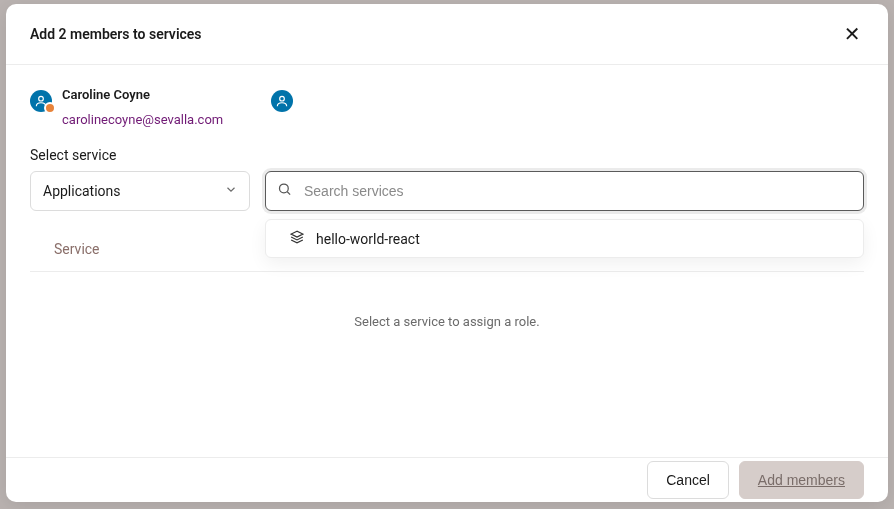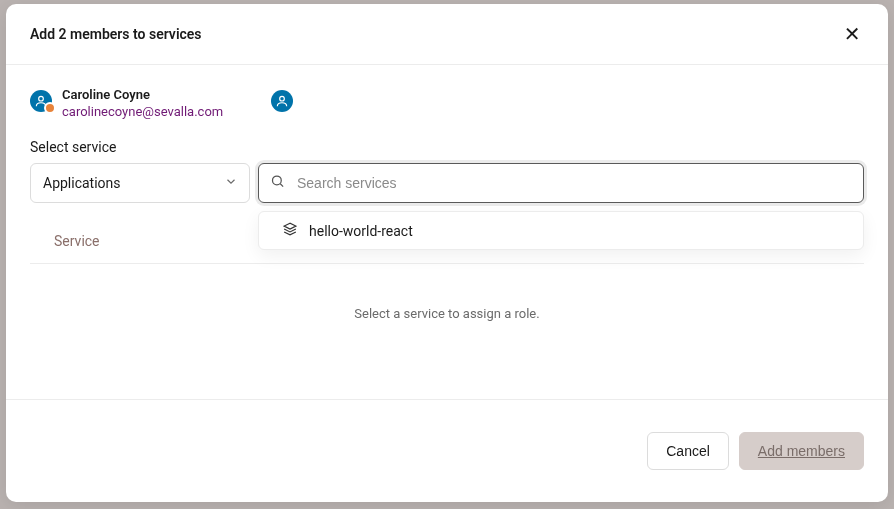--- a/index.html
+++ b/index.html
@@ -90,34 +90,34 @@
       width: 12px;
       height: 12px;
       border-radius: 50%;
       background: #e8833a;
       border: 2px solid #fff;
     }
     .member-name {
       font-size: 13px;
       font-weight: 600;
       color: #1a1a1a;
-      margin-bottom: 2px;
+      margin-bottom: 10px;
     }
     .member-email {
       font-size: 13px;
       color: #701a75;
     }
     .section-label {
       font-size: 14px;
       color: #1a1a1a;
       margin-bottom: 8px;
     }
     .controls-row {
       display: flex;
-      gap: 8px;
+      gap: 15px;
       margin-bottom: 4px;
       position: relative;
       border-radius: 14px;
     }
     .select-wrap {
       position: relative;
       width: 220px;
     }
     .select {
       width: 100%;
@@ -209,21 +209,21 @@
       margin-bottom: 12px;
     }
     .empty-sub {
       font-size: 13px;
       color: #6b6b6b;
     }
     .modal-footer {
       display: flex;
       justify-content: flex-end;
       gap: 10px;
-      padding: 32px 24px;
+      padding: 3px 24px;
       border-top: 1px solid #ececec;
     }
     .btn {
       height: 38px;
       padding: 0 18px;
       border-radius: 6px;
       font-size: 14px;
       font-weight: 500;
       cursor: pointer;
       border: 1px solid transparent;

